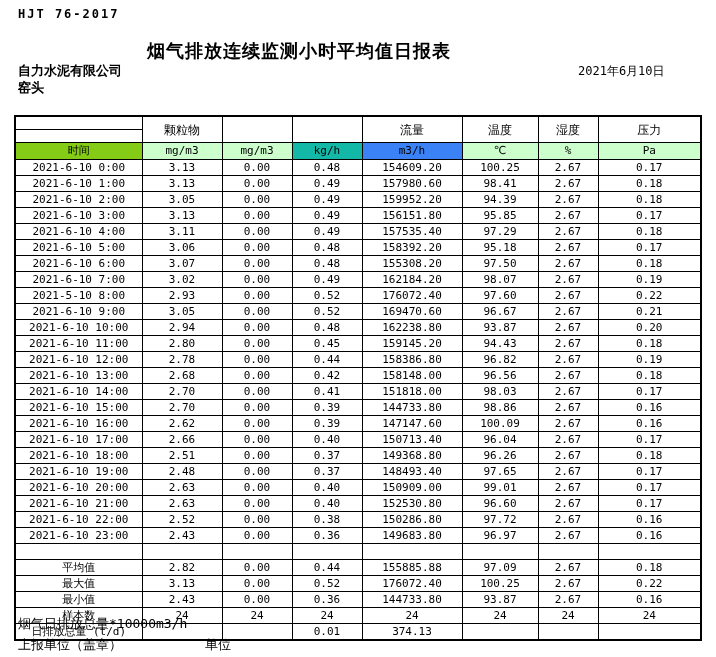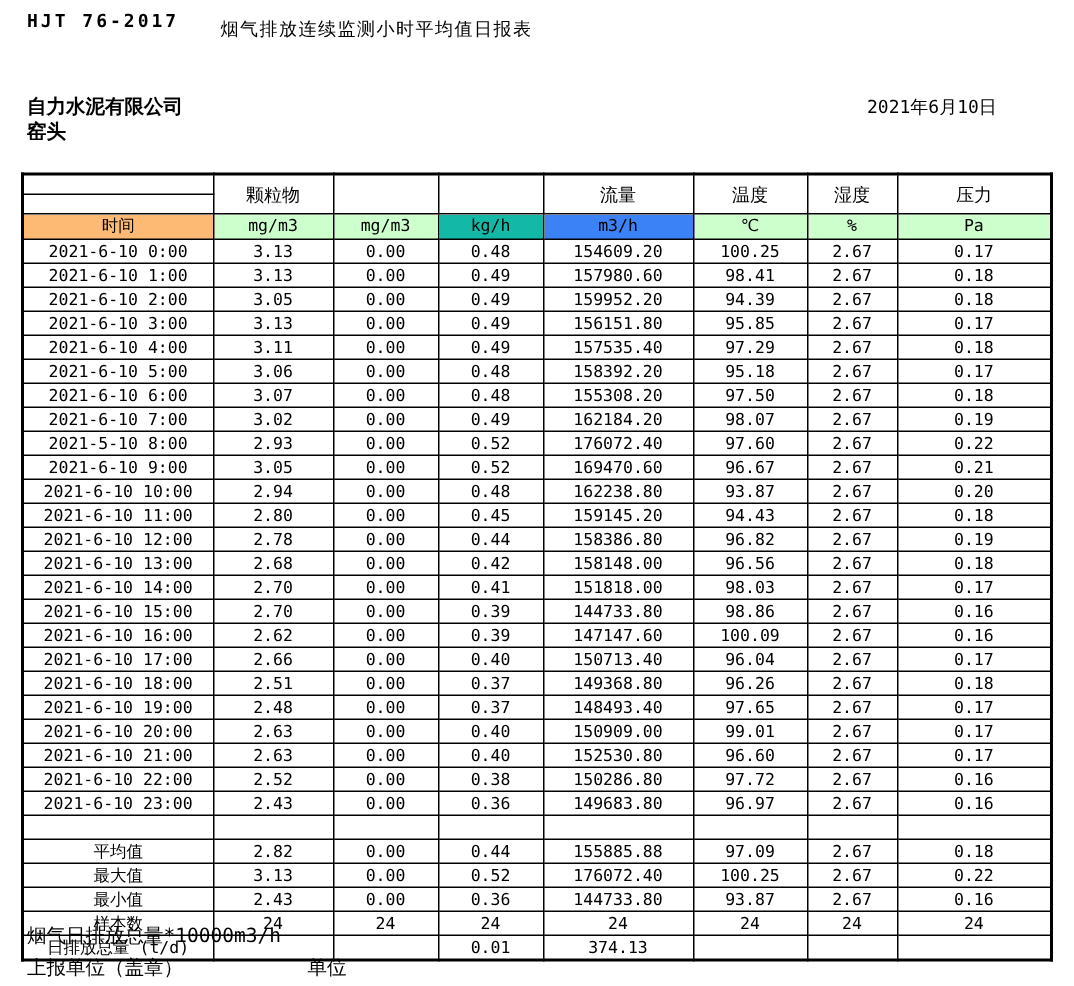--- a/index.html
+++ b/index.html
@@ -6,22 +6,22 @@
   body {
     width:716px; height:657px; position:relative;
     background:#ffffff; color:#000;
     font-family:"DejaVu Sans Mono","DejaVu Sans","Liberation Sans",sans-serif;
   }
   .doc-code {
     position:absolute; left:18px; top:7px;
     font-weight:bold; font-size:12px; letter-spacing:2px;
   }
   .title {
-    position:absolute; left:147px; top:11px;
-    font-weight:normal; font-size:12px; letter-spacing:1px;
+    position:absolute; left:147px; top:39px;
+    font-weight:bold; font-size:18px; letter-spacing:1px;
   }
   .company { position:absolute; left:18px; top:62px; font-weight:bold; font-size:13px; }
   .report-date { position:absolute; left:578px; top:63px; font-size:12px; }
   .location { position:absolute; left:18px; top:79px; font-weight:bold; font-size:13px; }
 
   table.report {
     position:absolute; left:14px; top:115px;
     width:686px; border-collapse:collapse; table-layout:fixed;
     border:2px solid #000;
   }
@@ -70,21 +70,21 @@
       <td rowspan="2"></td>
       <td rowspan="2">流量</td>
       <td rowspan="2">温度</td>
       <td rowspan="2">湿度</td>
       <td rowspan="2">压力</td>
     </tr>
     <tr class="group-row">
       <td></td>
     </tr>
     <tr class="unit-row">
-      <td class="time-head" style="background: #fdba74;">时间</td>
+      <td class="time-head" style="background: #84cc16;">时间</td>
       <td style="background: rgb(204, 255, 204);">mg/m3</td>
       <td style="background: rgb(204, 255, 204);">mg/m3</td>
       <td style="background: #14b8a6;">kg/h</td>
       <td style="background: #3b82f6;">m3/h</td>
       <td style="background: rgb(204, 255, 204);">℃</td>
       <td style="background: rgb(204, 255, 204);">%</td>
       <td style="background: rgb(204, 255, 204);">Pa</td>
     </tr>
   </tbody>
   <tbody>

